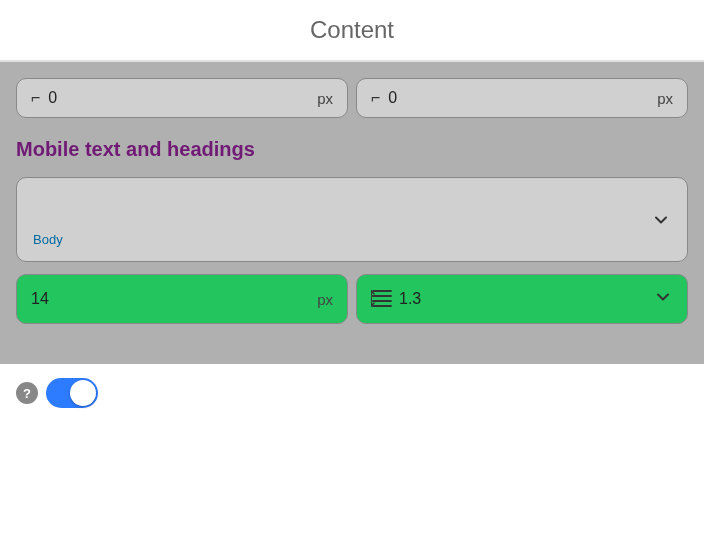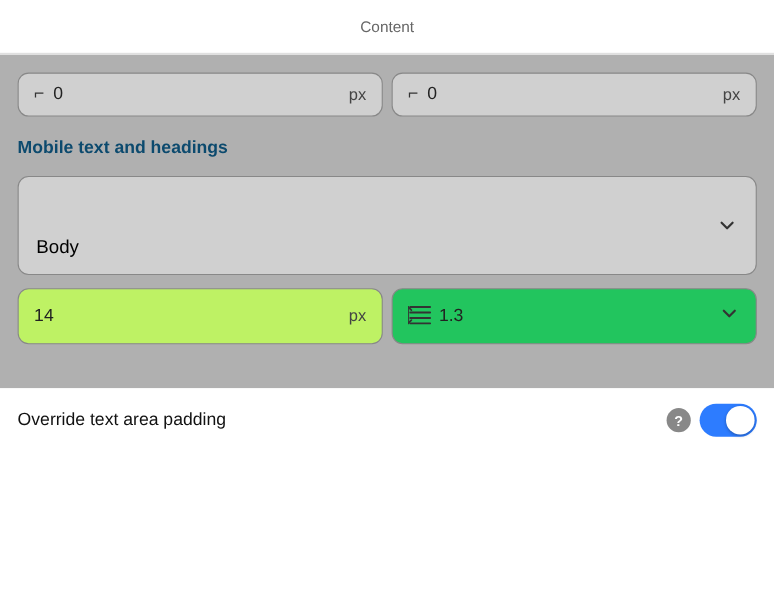--- a/index.html
+++ b/index.html
@@ -20,21 +20,21 @@
       display: flex;
       background: #fff;
       border-bottom: 2px solid #e0e0e0;
       position: relative;
     }
 
     .tab {
       flex: 1;
       text-align: center;
       padding: 16px 0;
-      font-size: 14px;
+      font-size: 24px;
       color: #666;
       cursor: pointer;
       position: relative;
     }
 
     .tab.active {
       color: #111;
       font-weight: 600;
     }
 
@@ -80,59 +80,59 @@
       color: #222;
       flex: 1;
     }
 
     .input-box .unit {
       font-size: 15px;
       color: #444;
     }
 
     .section-title {
-      font-size: 16px;
+      font-size: 20px;
       font-weight: 700;
-      color: #0c4a6e;
+      color: #701a75;
       margin-bottom: 16px;
     }
 
     .dropdown-select {
       background: #d0d0d0;
       border: 1.5px solid #888;
       border-radius: 10px;
       display: flex;
       align-items: center;
       padding: 14px 16px;
       margin-bottom: 12px;
       cursor: pointer;
     }
 
     .dropdown-select .label {
       flex: 1;
-      font-size: 17px;
-      color: #000000;
+      font-size: 13px;
+      color: #0369a1;
       margin-top: 40px;
     }
 
     .chevron-down {
       width: 20px;
       height: 20px;
       display: inline-block;
     }
 
     .bottom-row {
       display: flex;
       gap: 8px;
       margin-bottom: 20px;
     }
 
     .input-half {
       flex: 1;
-      background: #bef264;
+      background: #22c55e;
       border: 1.5px solid #888;
       border-radius: 10px;
       display: flex;
       align-items: center;
       padding: 12px 14px;
       gap: 24px;
     }
 
     .input-half .value {
       font-size: 16px;
@@ -274,20 +274,19 @@
         <svg width="20" height="20" viewBox="0 0 20 20" fill="none" xmlns="http://www.w3.org/2000/svg">
           <path d="M5 7.5L10 12.5L15 7.5" stroke="#333" stroke-width="2" stroke-linecap="round" stroke-linejoin="round"></path>
         </svg>
       </span>
     </div>
   </div>
 
 </div>
 
 <div class="override-row">
-  <span class="override-label">Override text area padding</span>
   <div class="help-icon">
     <span>?</span>
   </div>
   <div class="toggle">
     <div class="toggle-knob"></div>
   </div>
 </div>
 
 </body></html>

